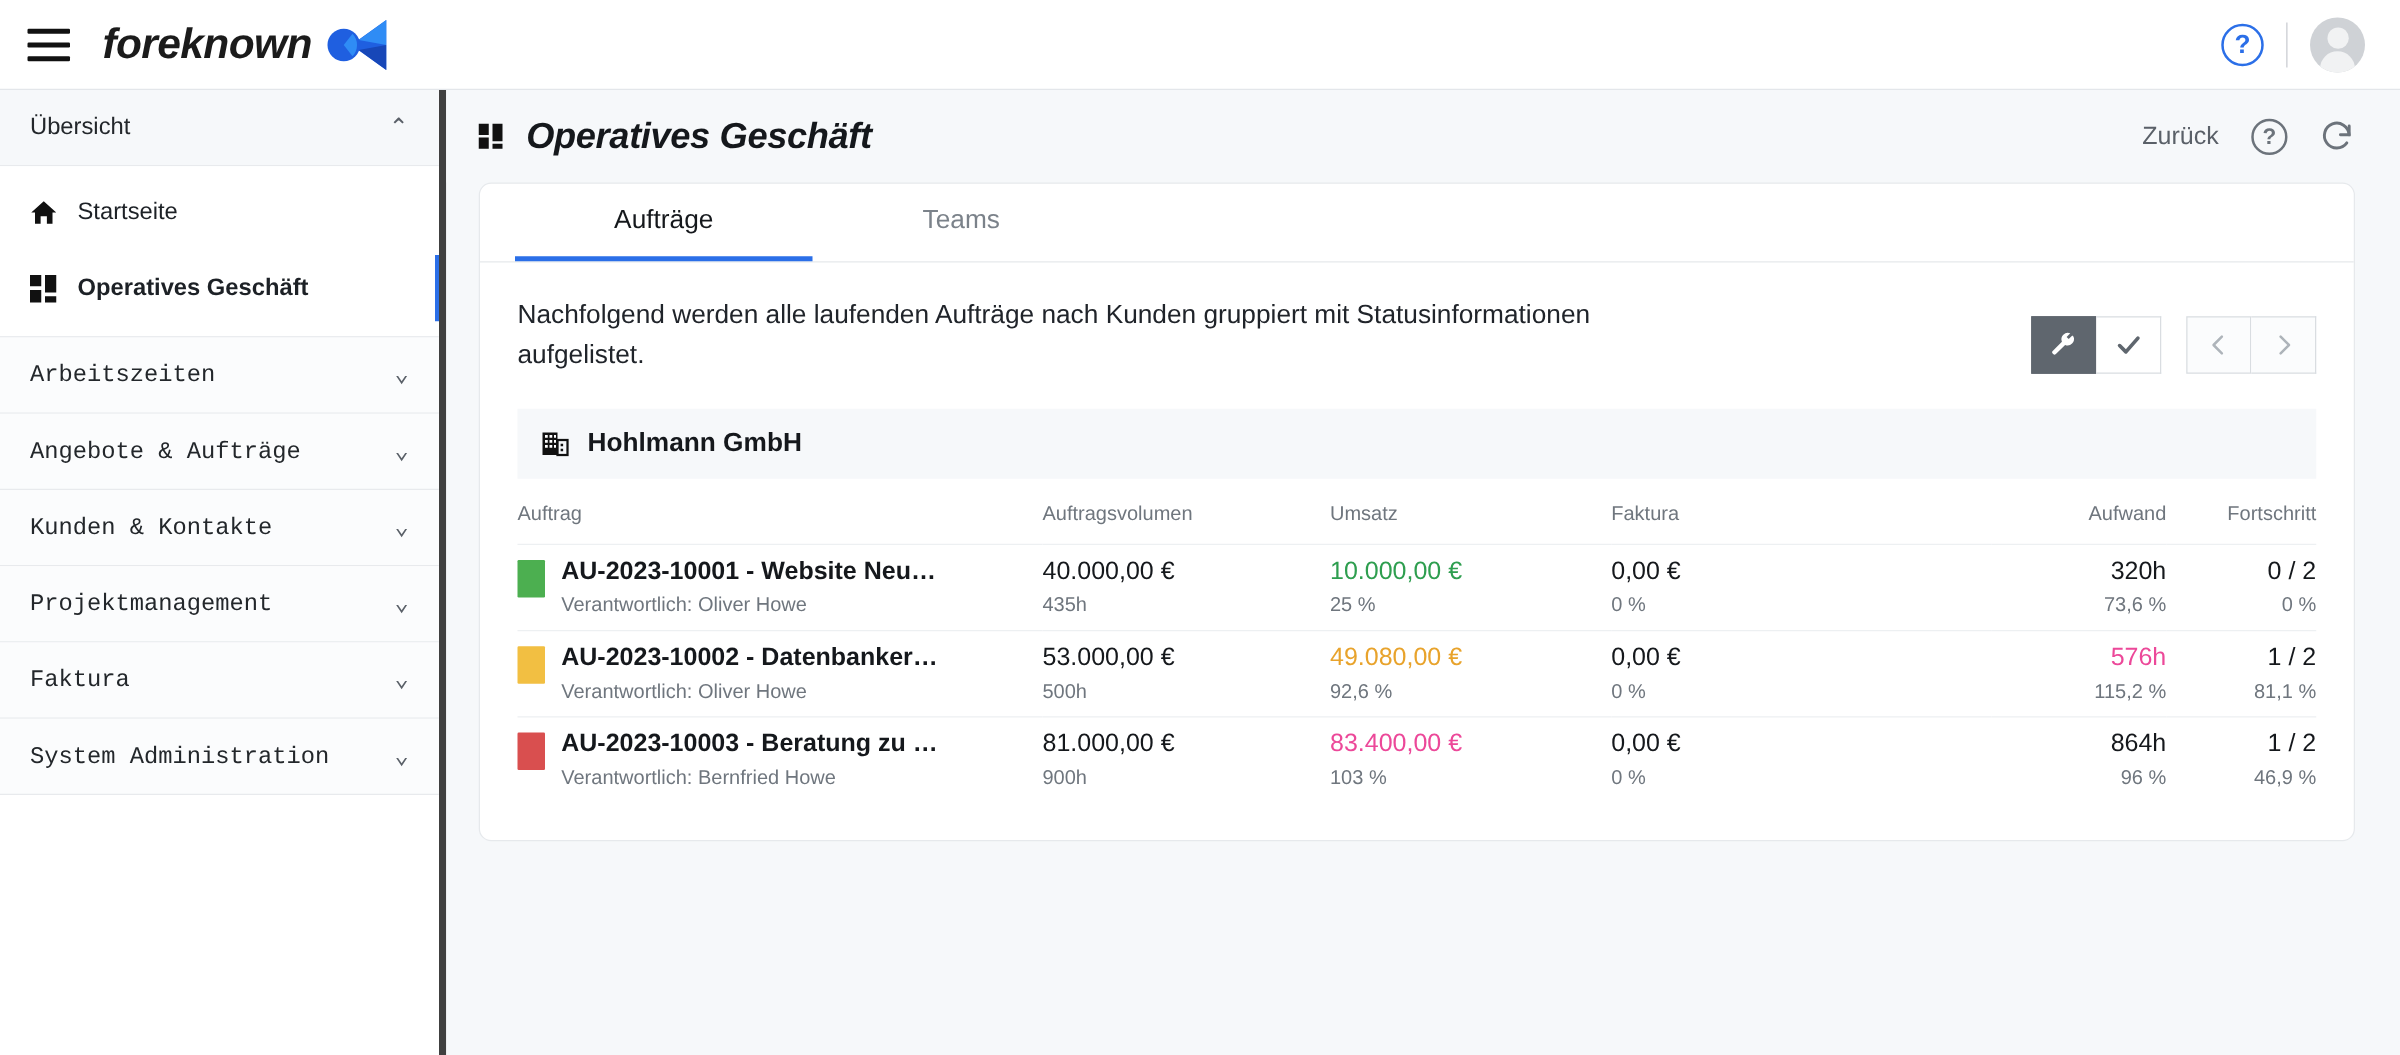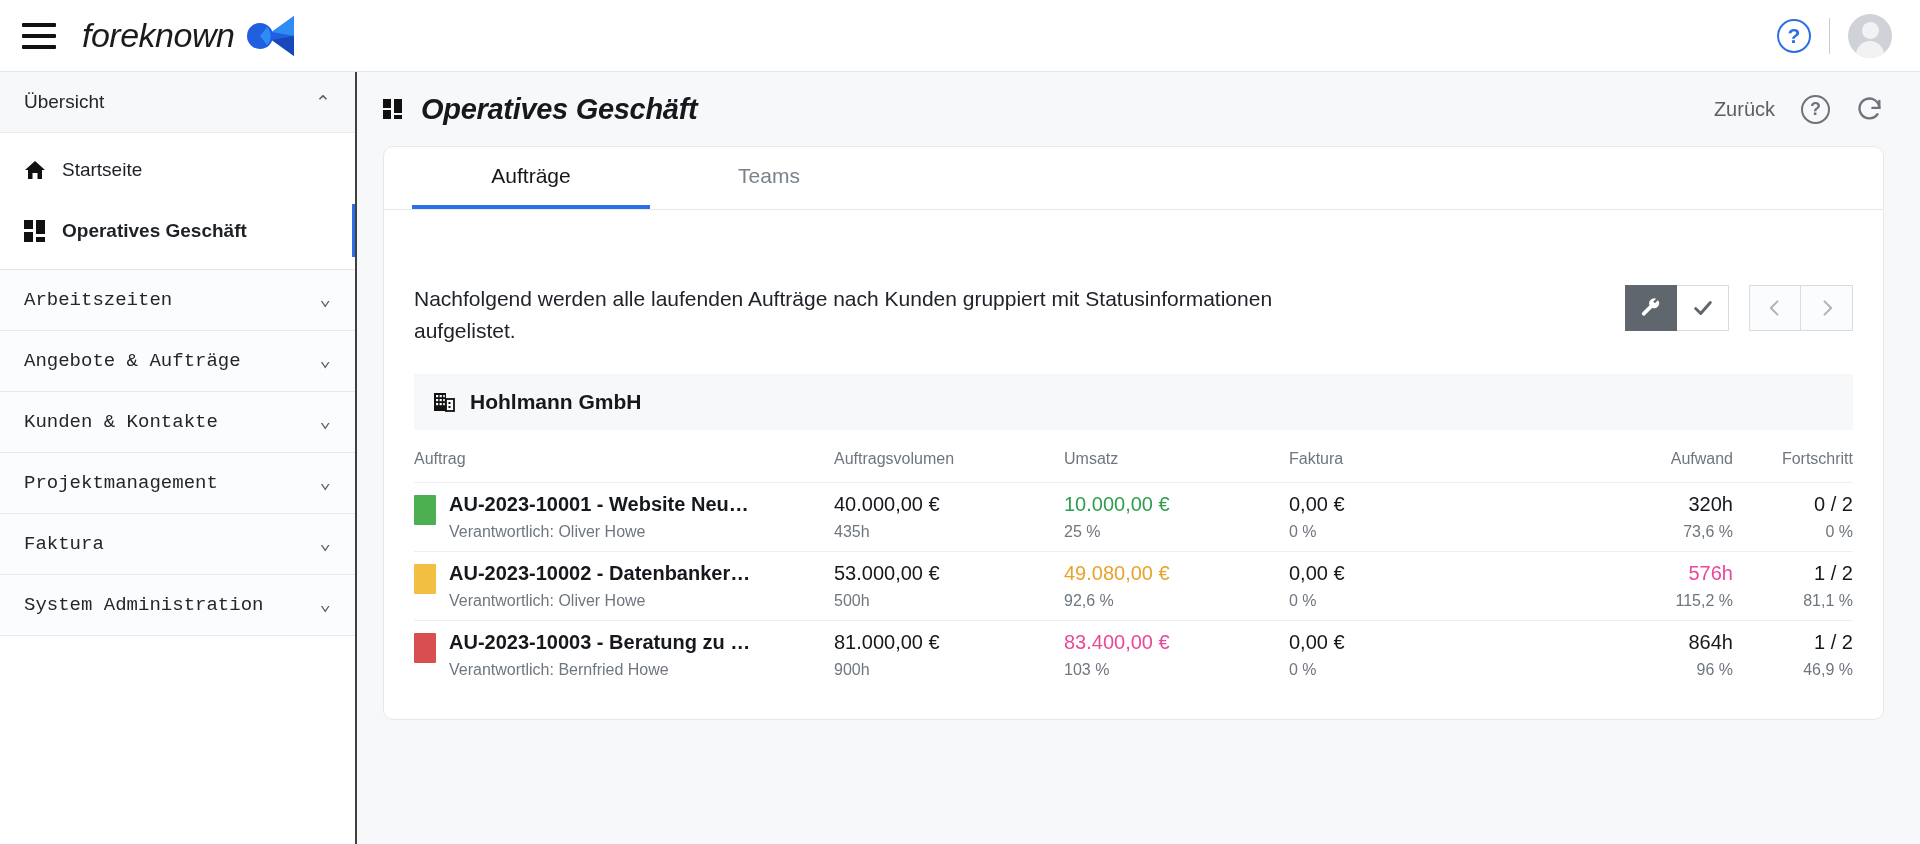--- a/index.html
+++ b/index.html
@@ -26,21 +26,21 @@
     display: flex; flex-direction: column; justify-content: space-between;
     cursor: pointer;
     margin-right: 26px;
   }
   .hamburger span { display: block; height: 4px; background: #111; border-radius: 1px; }
 
   .brand { display: flex; align-items: center; gap: 10px; }
   .brand-word {
     font-size: 34px;
     font-style: italic;
-    font-weight: 400;
+    font-weight: 700;
     color: #1b1b1b;
     letter-spacing: -0.5px;
   }
   .brand-mark { width: 52px; height: 44px; display: block; }
 
   .topbar-right {
     margin-left: auto;
     display: flex; align-items: center; gap: 18px;
   }
   .help-circle {
@@ -60,21 +60,21 @@
   .avatar .head { position: absolute; width: 17px; height: 17px; border-radius: 50%; background: #f1f2f3; left: 13.5px; top: 8px; }
   .avatar .body { position: absolute; width: 28px; height: 20px; border-radius: 14px 14px 0 0; background: #f1f2f3; left: 8px; top: 27px; }
 
   
   .layout { display: flex; height: calc(844px - 72px); }
 
   
   .sidebar {
     width: 357px; min-width: 357px;
     background: #ffffff;
-    border-right: 2px solid #404040;
+    border-right: 6px solid #404040;
     overflow-y: auto;
   }
   .sb-group-header {
     height: 61px;
     display: flex; align-items: center;
     padding: 0 24px;
     font-size: 19px; color: #23272b;
     background: #f6f8fa;
     border-bottom: 1px solid #e8eaed;
     cursor: pointer;
@@ -149,21 +149,21 @@
     height: 62px;
     display: flex; align-items: center; justify-content: center;
     font-size: 21px; color: #7b828a; cursor: pointer;
     border-bottom: 4px solid transparent;
     min-width: 238px;
   }
   .tab.active { color: #15181c; border-bottom-color: #2b6fe8; }
 
   .card-body { padding: 26px 30px 30px 30px; }
 
-  .desc-row { display: flex; align-items: flex-start; gap: 24px; margin-top: 47px; }
+  .desc-row { display: flex; align-items: flex-end; gap: 24px; }
   .desc {
     font-size: 21px; color: #20242a; line-height: 1.5; max-width: 940px;
   }
   .toolbar { margin-left: auto; display: flex; align-items: center; gap: 20px; padding-top: 2px; }
   .btn-group { display: flex; }
   .tbtn {
     width: 52px; height: 46px;
     display: flex; align-items: center; justify-content: center;
     border: 1px solid #d9dde1; background: #ffffff; color: #5f666e;
     cursor: pointer;

